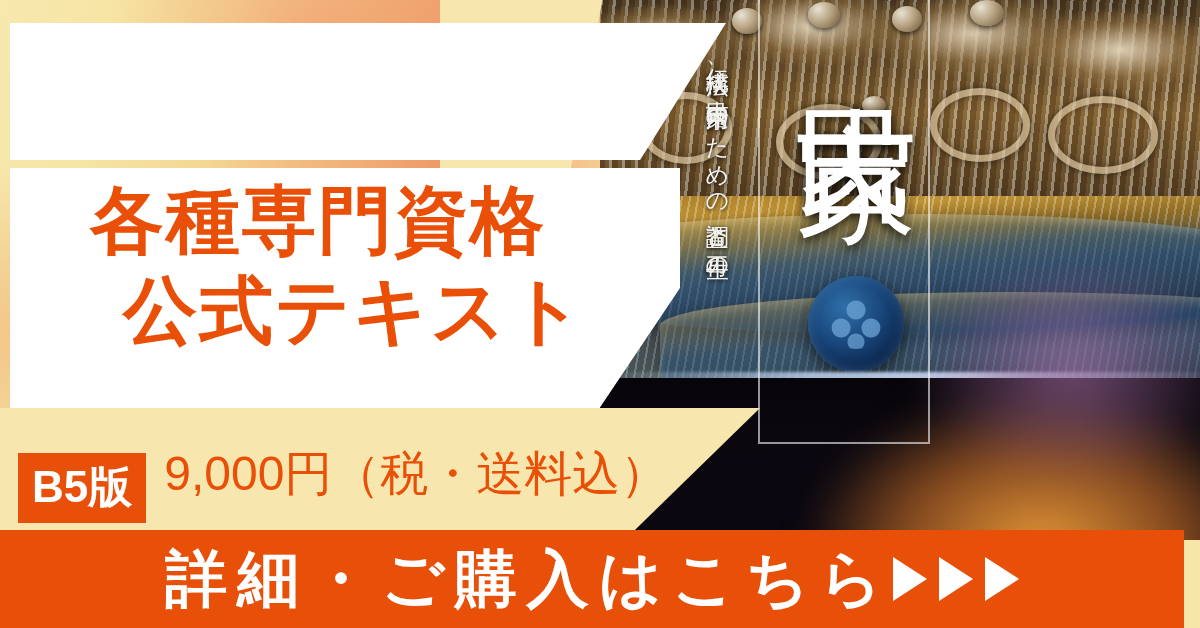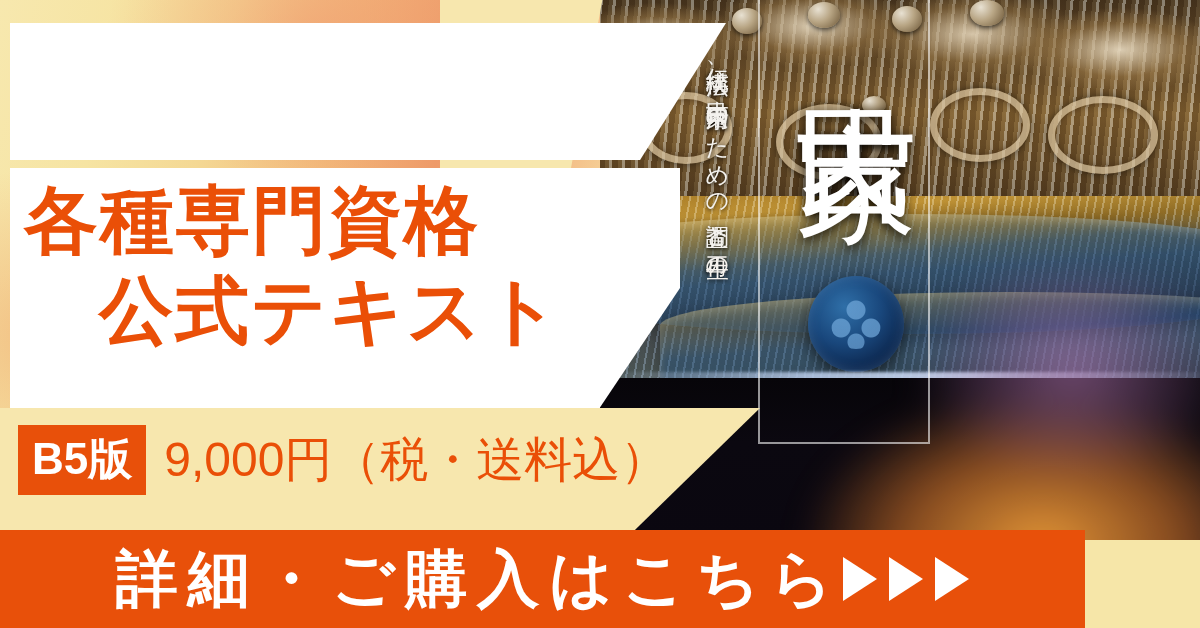--- a/index.html
+++ b/index.html
@@ -164,42 +164,43 @@
   }
   .cert-lines div{display:block;}
 
   .headline{
     position:absolute;left:10px;top:176px;width:660px;
     color:#ea4f07;
     font-weight:700;
     font-size:74px;line-height:1.22;
     letter-spacing:2px;
   }
-  .headline .l1{display:block;padding-left:14px;}
-  .headline .l2{display:block;padding-left:89px;}
+  .headline .l1{display:block;padding-left:32px;margin-left:48px;}
+  .headline .l2{display:block;padding-left:113px;}
 
   
   .price-row{
     position:absolute;left:18px;top:425px;
     display:flex;align-items:center;gap:18px;
   }
   .badge{
     background:#e8500a;color:#ffffff;
     font-size:44px;font-weight:700;line-height:1;
     padding:12px 14px 14px;
     letter-spacing:0px;
+    margin-top:28px;
   }
   .price-text{
     color:#ea4f07;font-size:48px;font-weight:400;line-height:1;
     letter-spacing:0px;white-space:nowrap;
   }
 
   
   .cta{
-    position:absolute;left:0;top:530px;width:1085px;height:98px;
+    position:absolute;left:0;top:530px;width:1184px;height:98px;
     background:#e8500a;
     display:flex;align-items:center;justify-content:center;
   }
   .cta-text{
     color:#ffffff;font-size:62px;font-weight:700;line-height:1;
     letter-spacing:10px;white-space:nowrap;
   }
   .cta-arrows{display:flex;align-items:center;gap:12px;}
   .arrow{
     width:0;height:0;

